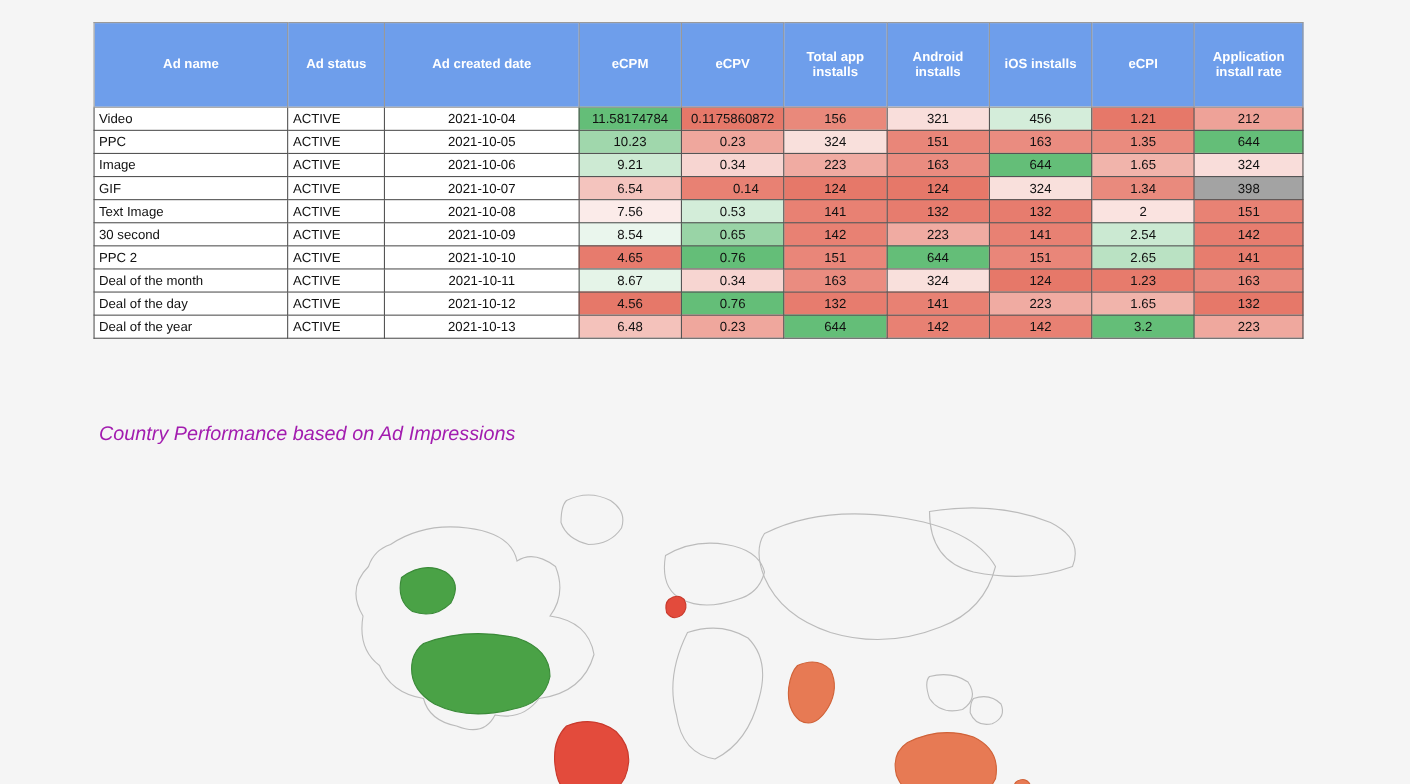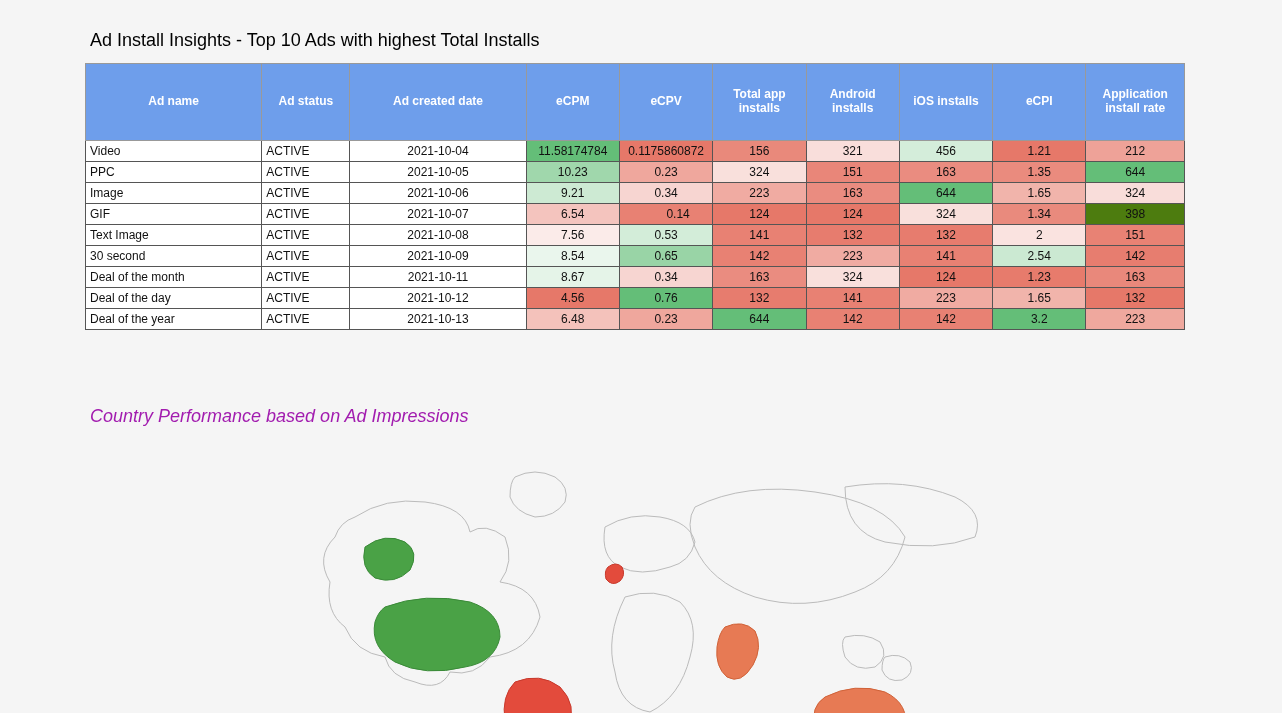--- a/index.html
+++ b/index.html
@@ -82,21 +82,20 @@
   .country-outline {
     fill: none;
     stroke: #bbb;
     stroke-width: 1;
   }
 </style>
 </head>
 <body>
 
 <div class="page">
-  <div class="title">Ad Install Insights - Top 10 Ads with highest Total Installs</div>
 
   <div class="table-wrap">
     <table class="data">
       <colgroup>
         <col class="col-name">
           <col class="col-status">
           <col class="col-date">
         <col class="col-ecpm">
           <col class="col-ecpv">
           <col class="col-tai">
@@ -159,21 +158,21 @@
           <tr>
             <td class="left">GIF</td>
             <td class="left">ACTIVE</td>
             <td>2021-10-07</td>
             <td style="background: rgb(244, 196, 190);">6.54</td>
             <td style="background: rgb(232, 129, 115); padding-left: 28px;">0.14</td>
             <td style="background: rgb(230, 120, 105);">124</td>
             <td style="background: rgb(230, 120, 105);">124</td>
             <td style="background: rgb(249, 224, 220);">324</td>
             <td style="background: rgb(233, 138, 125);">1.34</td>
-            <td style="background: #4d7c0f;">398</td>
+            <td style="background: #a3a3a3;">398</td>
           </tr>
           <tr>
             <td class="left">Text Image</td>
             <td class="left">ACTIVE</td>
             <td>2021-10-08</td>
             <td style="background: rgb(251, 235, 233);">7.56</td>
             <td style="background: rgb(211, 237, 217); margin-left: 36px;">0.53</td>
             <td style="background: rgb(232, 129, 115);">141</td>
             <td style="background: rgb(231, 124, 110);">132</td>
             <td style="background: rgb(231, 124, 110);">132</td>
@@ -186,20 +185,32 @@
             <td>2021-10-09</td>
             <td style="background: rgb(234, 246, 237);">8.54</td>
             <td style="background: rgb(153, 212, 166);">0.65</td>
             <td style="background: rgb(232, 129, 115);">142</td>
             <td style="background: rgb(240, 171, 162);">223</td>
             <td style="background: rgb(232, 129, 115);">141</td>
             <td style="background: rgb(203, 233, 210);">2.54</td>
             <td style="background: rgb(231, 125, 111);">142</td>
           </tr>
           <tr>
+            <td class="left">PPC 2</td>
+            <td class="left">ACTIVE</td>
+            <td>2021-10-10</td>
+            <td style="background: rgb(231, 123, 109);">4.65</td>
+            <td style="background: rgb(100, 190, 120);">0.76</td>
+            <td style="background: rgb(233, 134, 121);">151</td>
+            <td style="background: rgb(100, 190, 120);">644</td>
+            <td style="background: rgb(233, 134, 121);">151</td>
+            <td style="background: rgb(186, 226, 195);">2.65</td>
+            <td style="background: rgb(231, 125, 110);">141</td>
+          </tr>
+          <tr>
             <td class="left">Deal of the month</td>
             <td class="left">ACTIVE</td>
             <td>2021-10-11</td>
             <td style="background: rgb(229, 244, 232);">8.67</td>
             <td style="background: rgb(247, 213, 209);">0.34</td>
             <td style="background: rgb(234, 140, 128);">163</td>
             <td style="background: rgb(249, 224, 220);">324</td>
             <td style="background: rgb(230, 120, 105);">124</td>
             <td style="background: rgb(231, 123, 108);">1.23</td>
             <td style="background: rgb(233, 136, 123);">163</td>

